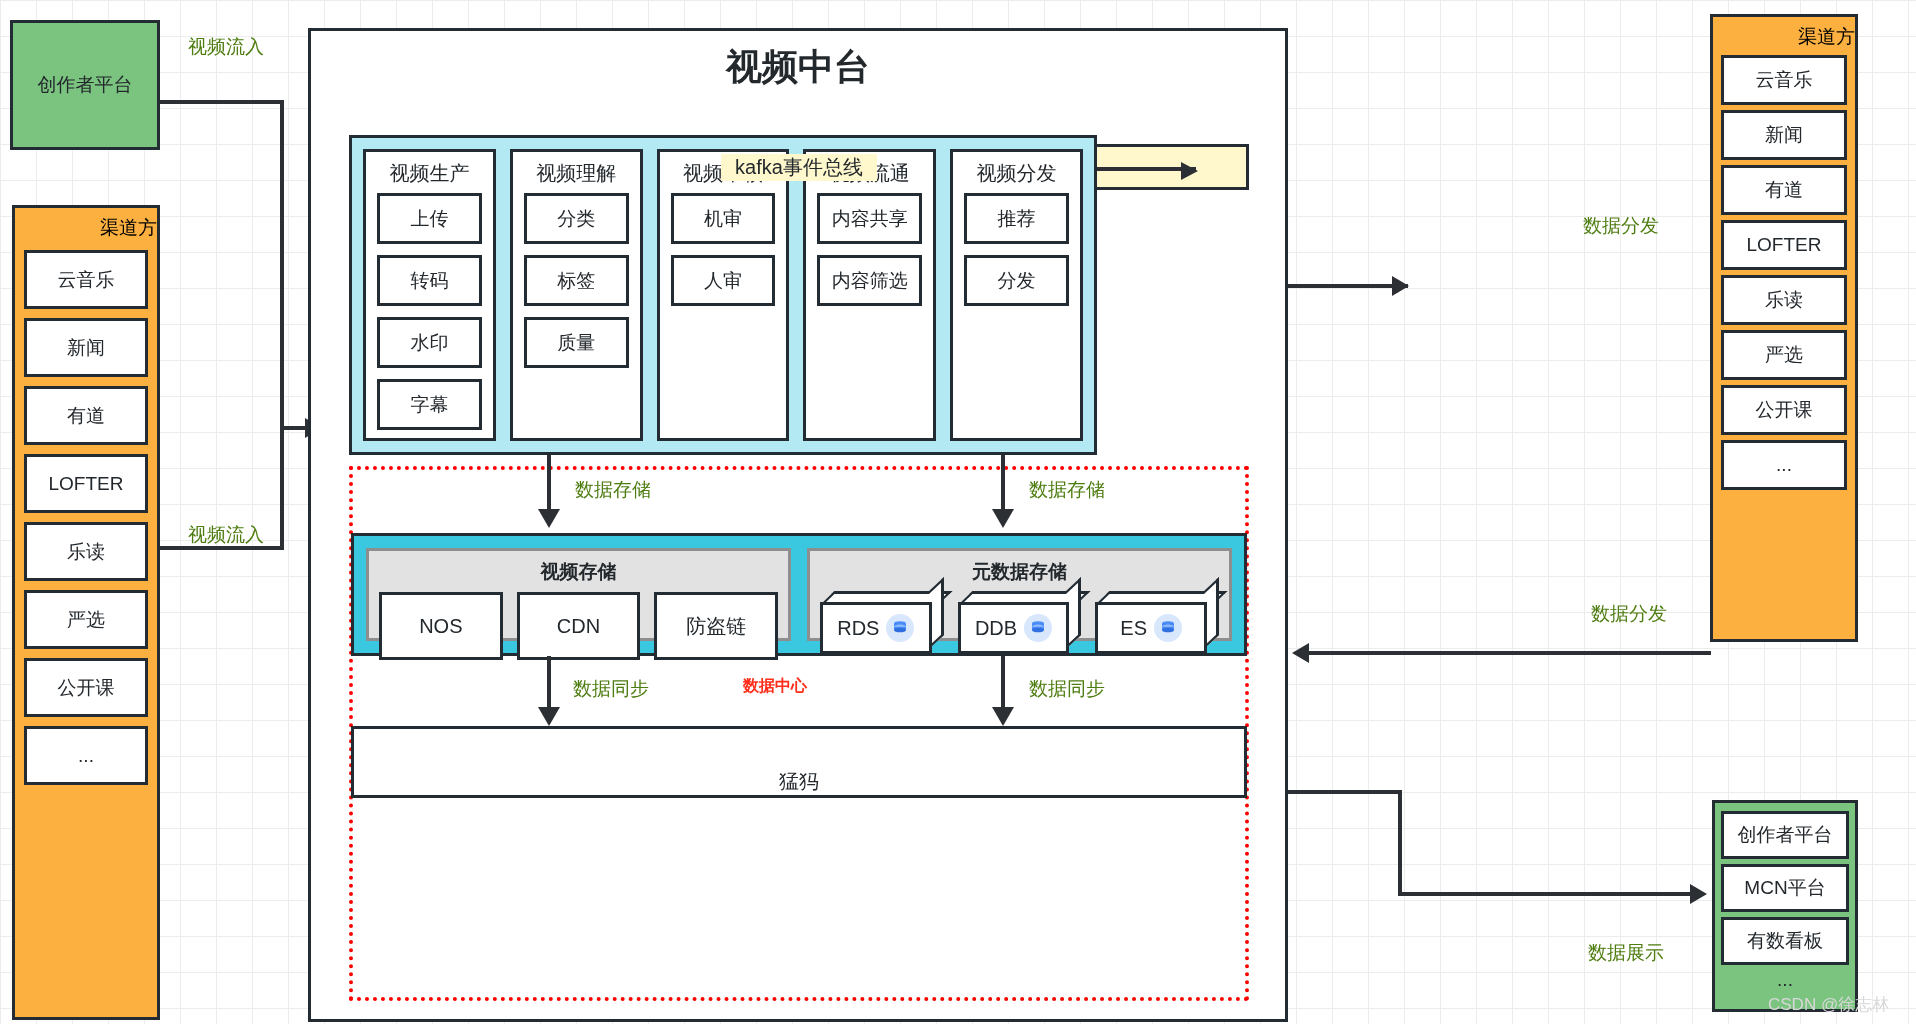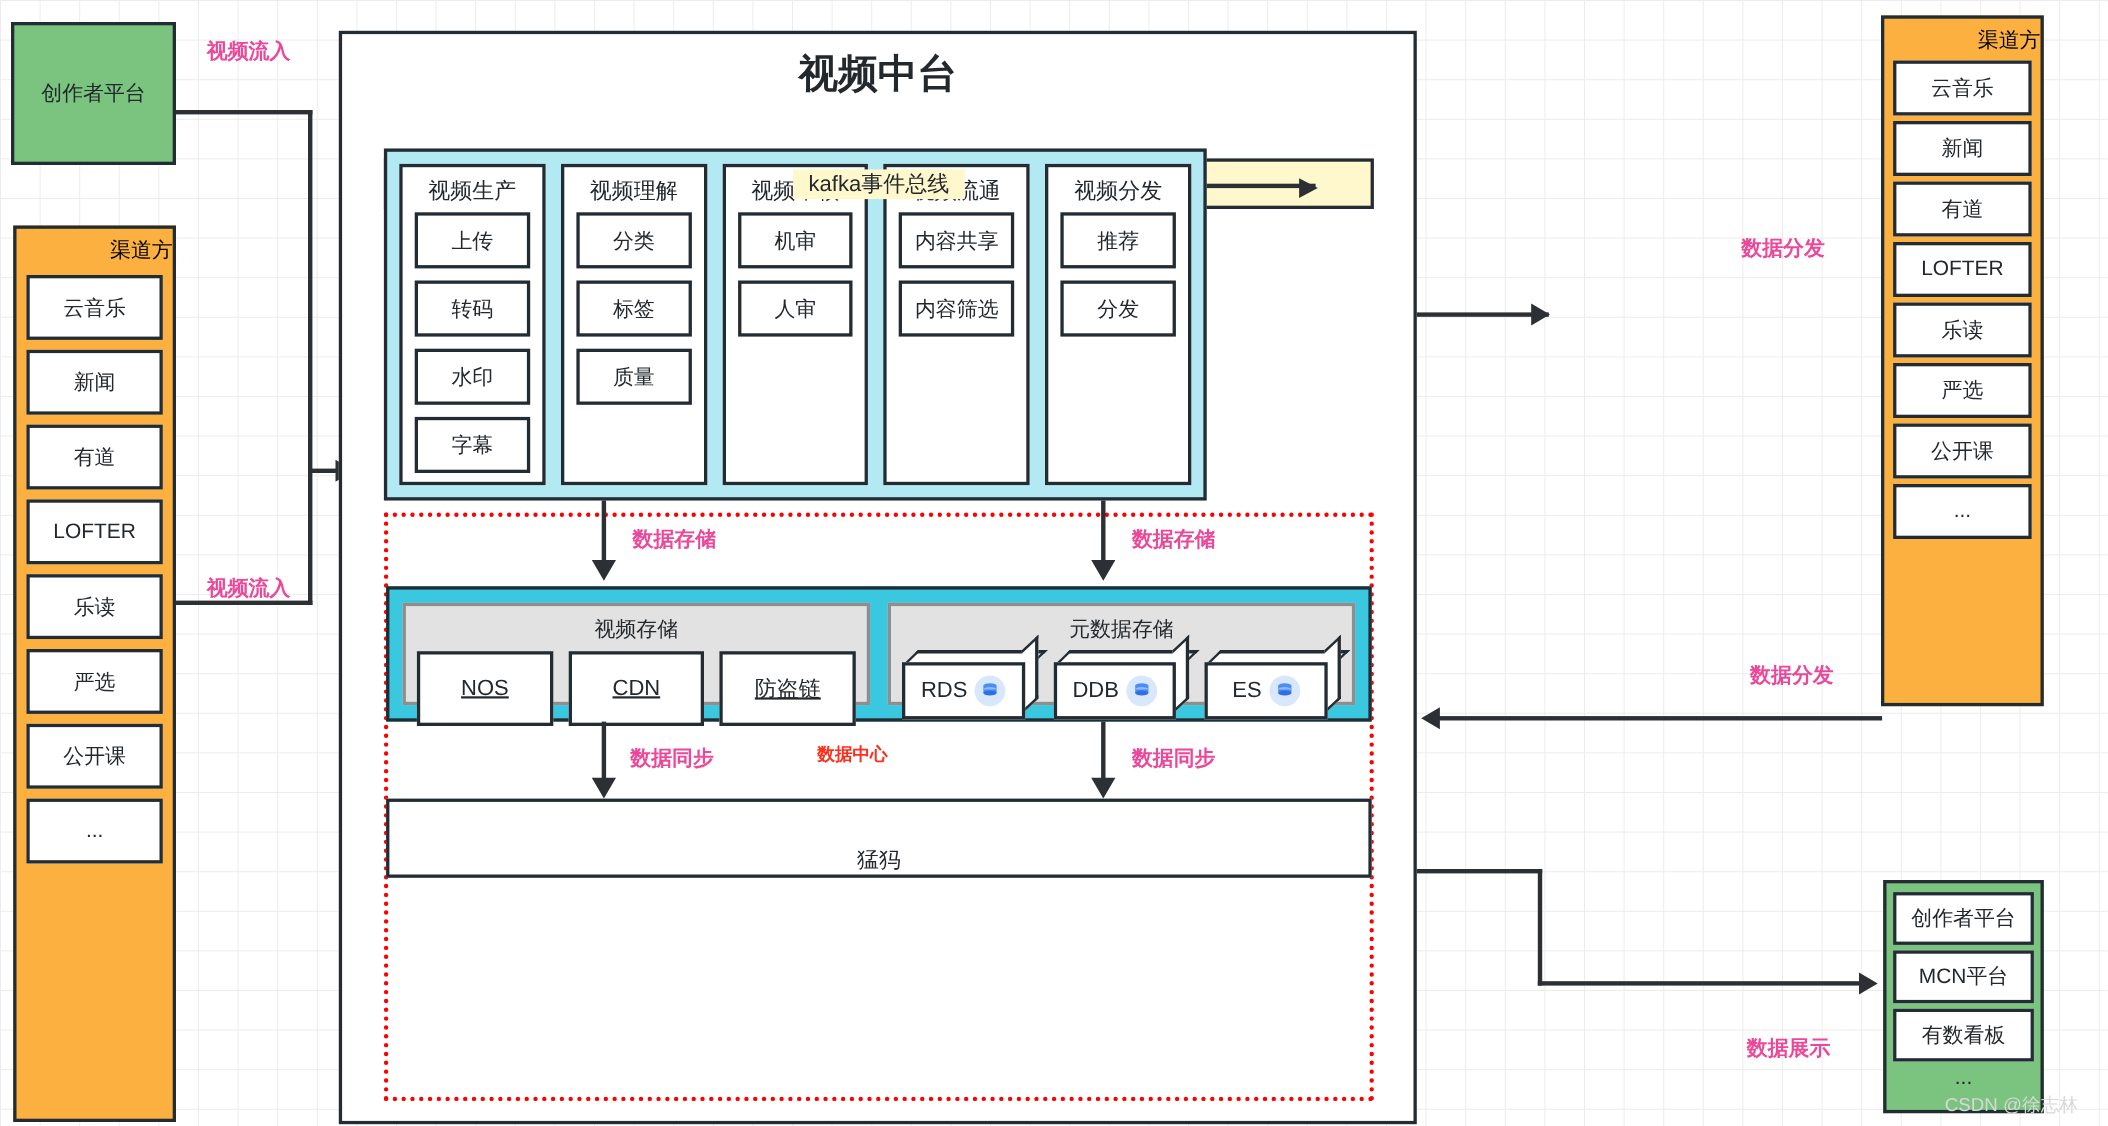--- a/index.html
+++ b/index.html
@@ -7,21 +7,21 @@
     width:1916px;height:1024px;position:relative;overflow:hidden;
     background-color:#ffffff;
     background-image:
       linear-gradient(to right, #ececec 1px, transparent 1px),
       linear-gradient(to bottom, #ececec 1px, transparent 1px);
     background-size:36px 36px;
     font-family:"Liberation Sans","DejaVu Sans",sans-serif;
     color:#23282d;
   }
   .abs{position:absolute;box-sizing:border-box;}
-  .label{position:absolute;font-size:19px;color:#ec4899;white-space:nowrap;font-weight:bold;}
+  .label{position:absolute;font-size:19px;color:#4d7c0f;white-space:nowrap;}
 
   
   .panel-orange{background:#fcb040;border:3px solid #232b33;}
   .panel-green{background:#7ac47f;border:3px solid #232b33;}
   .panel-title{text-align:right;font-size:19px;color:#000000;margin-top:7px;}
   .chip{background:#fff;border:3px solid #232b33;height:53px;display:flex;align-items:center;justify-content:center;font-size:19px;margin:9px 9px 0 9px;}
   .chip.tight{margin:5px 8px 0 8px;height:44px;}
 
   
   #creator-platform{background:#7ac47f;border:3px solid #232b33;display:flex;align-items:center;justify-content:center;font-size:19px;}
@@ -37,22 +37,22 @@
   #pipeline{background:#b2e9f2;border:3px solid #232b33;display:flex;gap:14px;padding:11px;box-sizing:border-box;}
   .stage{flex:1;background:#ffffff;border:3px solid #232b33;box-sizing:border-box;padding:0 11px;}
   .stage-title{text-align:center;font-size:20px;margin:8px 0 6px;}
   .stage-item{border:3px solid #232b33;background:#fff;height:45px;display:flex;align-items:center;justify-content:center;font-size:19px;margin-bottom:11px;}
 
   
   #data-center{border:4px dotted #ff0000;background:transparent;}
   #dc-label{position:absolute;color:#ff2d1a;font-weight:bold;font-size:16px;}
   #storage-wrap{background:#39c8e0;border:3px solid #232b33;display:flex;gap:16px;padding:12px;box-sizing:border-box;}
   .store-group{flex:1;background:#e2e2e2;border:3px solid #8e8e8e;box-sizing:border-box;padding:6px 10px 10px;}
-  .store-title{text-align:center;font-size:19px;margin:2px 0 7px;}
-  .store-items{display:flex;gap:14px;justify-content:center;text-decoration:underline;}
+  .store-title{text-align:center;font-size:19px;margin:2px 0 7px;font-weight:bold;}
+  .store-items{display:flex;gap:14px;justify-content:center;}
   .store-item{flex:1;background:#fff;border:3px solid #232b33;height:62px;display:flex;align-items:center;justify-content:center;font-size:20px;}
   
   .cube{position:relative;flex:1;height:52px;margin-top:10px;margin-right:12px;}
   .cube .face{position:absolute;left:0;top:0;right:0;bottom:0;background:#fff;border:3px solid #232b33;display:flex;align-items:center;justify-content:center;gap:7px;font-size:20px;z-index:2;}
   .cube .top{position:absolute;left:0;top:-11px;width:100%;height:11px;background:#fff;border:3px solid #232b33;border-bottom:none;transform:skewX(-46deg);transform-origin:bottom left;z-index:1;}
   .cube .side{position:absolute;right:-12px;top:-11px;width:12px;height:100%;background:#fff;border:3px solid #232b33;border-left:none;transform:skewY(-43deg);transform-origin:top left;z-index:1;}
   .db-icon{width:28px;height:28px;border-radius:50%;background:#d9e7fd;display:inline-flex;align-items:center;justify-content:center;flex:none;}
   .db-icon svg{display:block;}
   #mammoth-box{background:#fff;border:3px solid #232b33;display:flex;align-items:flex-end;justify-content:center;font-size:20px;}
 

